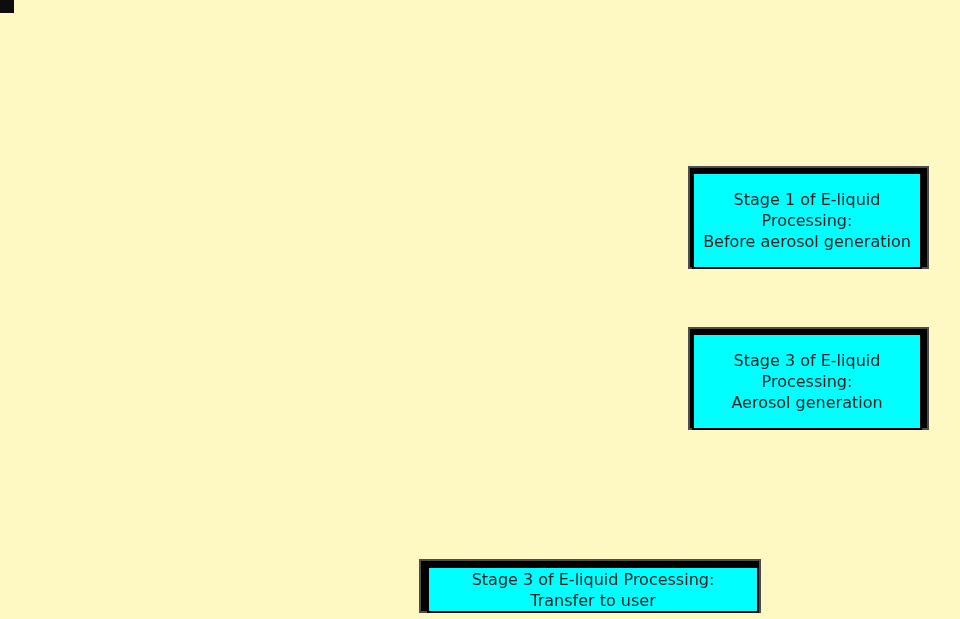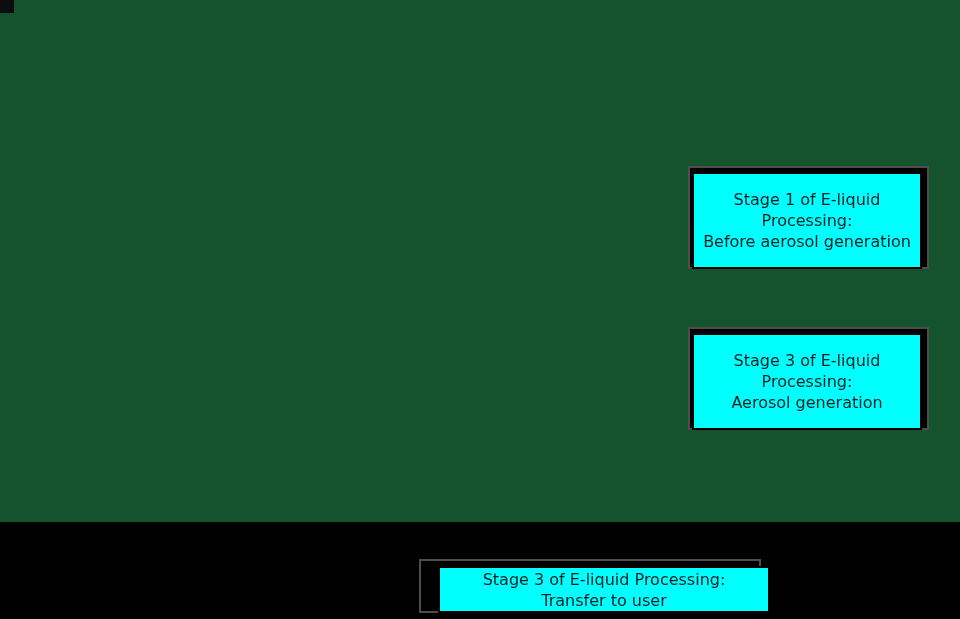--- a/index.html
+++ b/index.html
@@ -10,22 +10,22 @@
     width: 960px;
     height: 619px;
     position: relative;
     overflow: hidden;
     background: #000000;
     font-family: "DejaVu Sans", sans-serif;
   }
   .canvas {
     position: absolute;
     left: 0; top: 0;
-    width: 960px; height: 522px;
-    background: #14532d;
+    width: 960px; height: 619px;
+    background: #fef9c3;
   }
   .corner-square {
     position: absolute;
     left: 0; top: 0;
     width: 14px; height: 13px;
     background: #0d0d0d;
   }
   .node { position: absolute; }
   .node .shadow {
     position: absolute;
@@ -52,21 +52,21 @@
     letter-spacing: 0;
   }
   
   #stage1 .shadow { left: 688px; top: 166px; width: 241px; height: 103px; }
   #stage1 .front  { left: 692px; top: 172px; width: 230px; height: 97px; }
   
   #stage2 .shadow { left: 688px; top: 327px; width: 241px; height: 103px; }
   #stage2 .front  { left: 692px; top: 333px; width: 230px; height: 97px; }
   
   #stage3 .shadow { left: 419px; top: 559px; width: 342px; height: 54px; }
-  #stage3 .front  { left: 438px; top: 566px; width: 332px; height: 47px; }
+  #stage3 .front  { left: 427px; top: 566px; width: 332px; height: 47px; }
 </style>
 </head>
 <body>
 
 <div class="canvas">
 
   <div class="corner-square"></div>
 
   <div class="node" id="stage1">
     <div class="shadow"></div>

